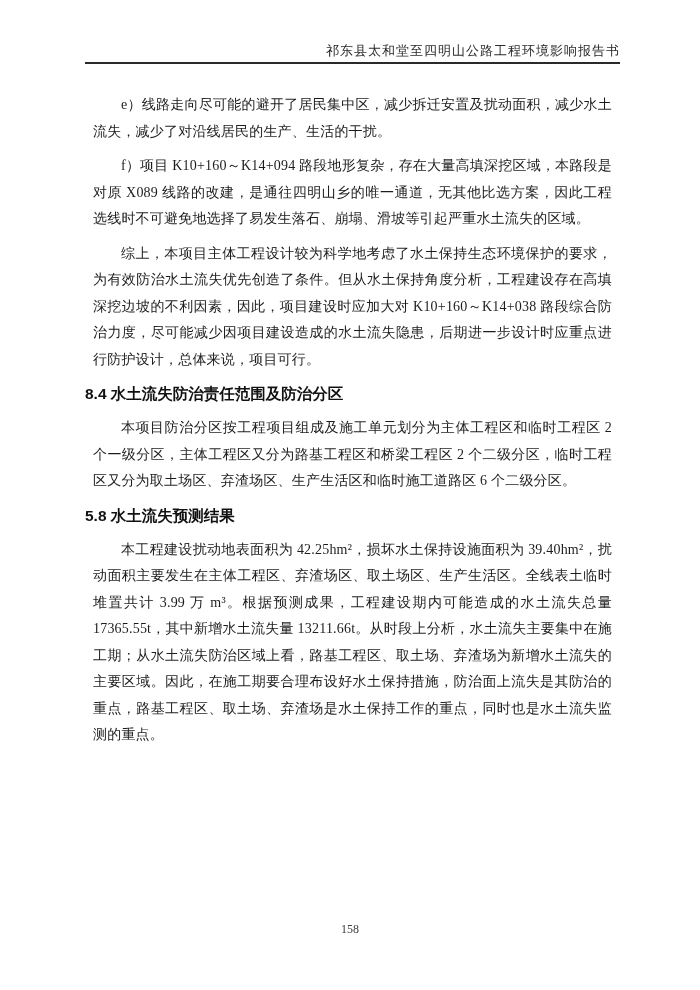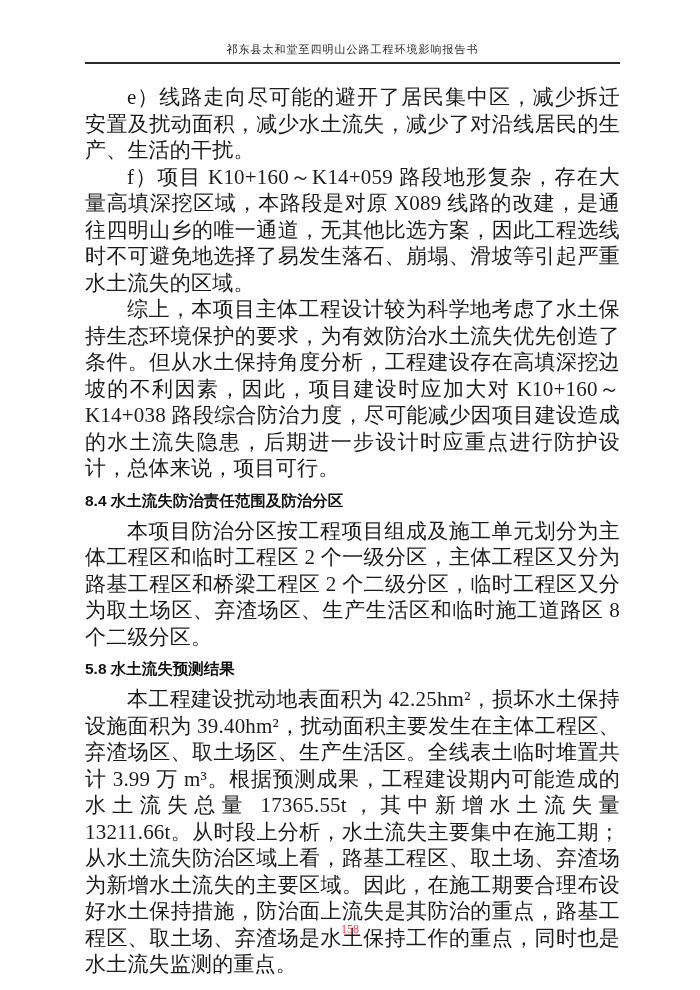--- a/index.html
+++ b/index.html
@@ -14,41 +14,41 @@
     background: #ffffff;
     font-family: "Liberation Serif", "DejaVu Serif", serif;
     color: #1c1c1c;
     overflow: hidden;
   }
   .header {
     position: absolute;
     left: 85px;
     top: 42px;
     width: 535px;
-    text-align: center;
-    font-size: 11px;
+    text-align: right;
+    font-size: 13px;
     letter-spacing: 1px;
     color: #2a2a2a;
   }
   .header-rule {
     position: absolute;
     left: 85px;
     top: 62px;
     width: 535px;
     border-bottom: 2px solid #2a2a2a;
   }
   .content {
     position: absolute;
     left: 85px;
     top: 84px;
     width: 535px;
   }
   .content p {
-    margin: 0;
-    font-size: 21px;
+    margin: 8px;
+    font-size: 14px;
     line-height: 26.5px;
     text-align: justify;
     text-indent: 2em;
     letter-spacing: 0.2px;
     color: #1c1c1c;
   }
   .content h2 {
     margin: 6px 0 4px 0;
     font-size: 15.5px;
     line-height: 26px;
@@ -57,38 +57,38 @@
     color: #111111;
     font-family: "Liberation Sans", "DejaVu Sans", sans-serif;
   }
   .footer {
     position: absolute;
     left: 0;
     top: 922px;
     width: 700px;
     text-align: center;
     font-size: 12px;
-    color: #ef4444;
+    color: #404040;
   }
 </style>
 </head>
 <body>
 
 <div class="page">
 
   <div class="header">祁东县太和堂至四明山公路工程环境影响报告书</div>
   <div class="header-rule"></div>
 
   <div class="content">
     <p>e）线路走向尽可能的避开了居民集中区，减少拆迁安置及扰动面积，减少水土流失，减少了对沿线居民的生产、生活的干扰。</p>
-    <p>f）项目 K10+160～K14+059 路段地形复杂，存在大量高填深挖区域，本路段是对原 X089 线路的改建，是通往四明山乡的唯一通道，无其他比选方案，因此工程选线时不可避免地选择了易发生落石、崩塌、滑坡等引起严重水土流失的区域。</p>
+    <p>f）项目 K10+160～K14+094 路段地形复杂，存在大量高填深挖区域，本路段是对原 X089 线路的改建，是通往四明山乡的唯一通道，无其他比选方案，因此工程选线时不可避免地选择了易发生落石、崩塌、滑坡等引起严重水土流失的区域。</p>
     <p>综上，本项目主体工程设计较为科学地考虑了水土保持生态环境保护的要求，为有效防治水土流失优先创造了条件。但从水土保持角度分析，工程建设存在高填深挖边坡的不利因素，因此，项目建设时应加大对 K10+160～K14+038 路段综合防治力度，尽可能减少因项目建设造成的水土流失隐患，后期进一步设计时应重点进行防护设计，总体来说，项目可行。</p>
 
     <h2>8.4 水土流失防治责任范围及防治分区</h2>
-    <p>本项目防治分区按工程项目组成及施工单元划分为主体工程区和临时工程区 2 个一级分区，主体工程区又分为路基工程区和桥梁工程区 2 个二级分区，临时工程区又分为取土场区、弃渣场区、生产生活区和临时施工道路区 8 个二级分区。</p>
+    <p>本项目防治分区按工程项目组成及施工单元划分为主体工程区和临时工程区 2 个一级分区，主体工程区又分为路基工程区和桥梁工程区 2 个二级分区，临时工程区又分为取土场区、弃渣场区、生产生活区和临时施工道路区 6 个二级分区。</p>
 
     <h2>5.8 水土流失预测结果</h2>
     <p>本工程建设扰动地表面积为 42.25hm²，损坏水土保持设施面积为 39.40hm²，扰动面积主要发生在主体工程区、弃渣场区、取土场区、生产生活区。全线表土临时堆置共计 3.99 万 m³。根据预测成果，工程建设期内可能造成的水土流失总量 17365.55t，其中新增水土流失量 13211.66t。从时段上分析，水土流失主要集中在施工期；从水土流失防治区域上看，路基工程区、取土场、弃渣场为新增水土流失的主要区域。因此，在施工期要合理布设好水土保持措施，防治面上流失是其防治的重点，路基工程区、取土场、弃渣场是水土保持工作的重点，同时也是水土流失监测的重点。</p>
   </div>
 
   <div class="footer">158</div>
 
 </div>
 
 </body></html>

